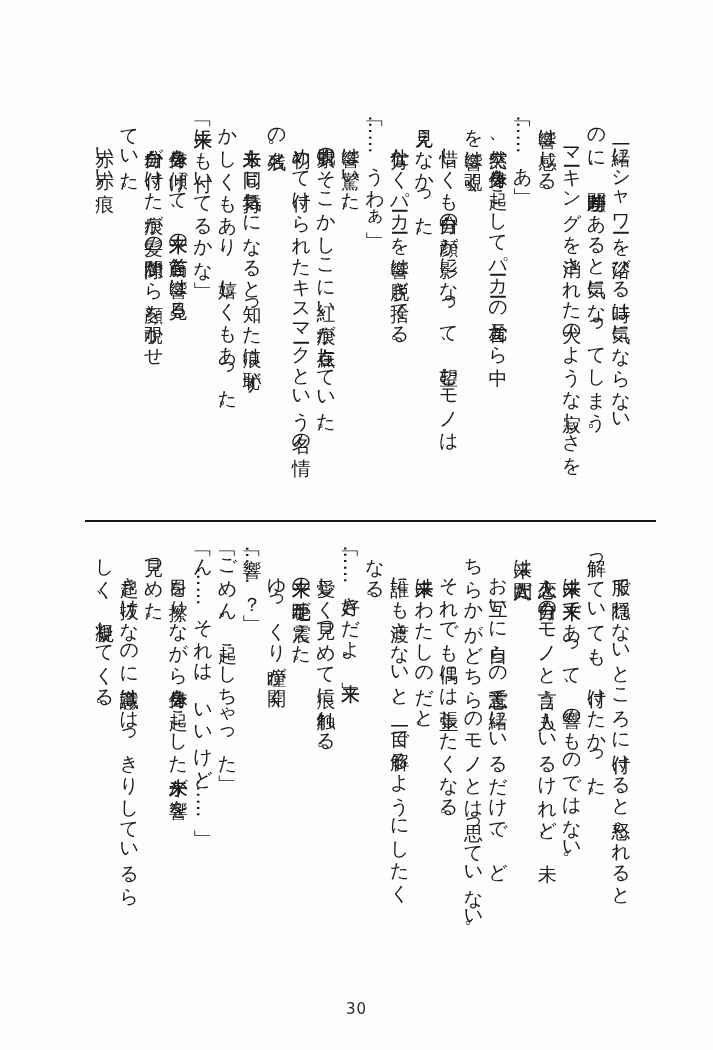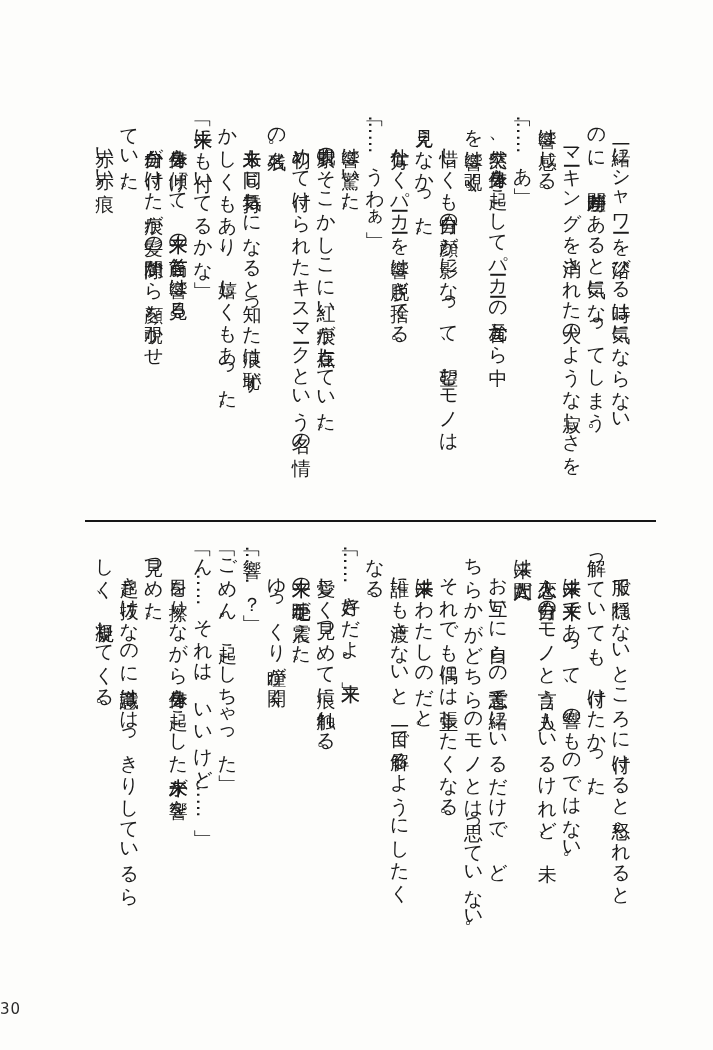--- a/index.html
+++ b/index.html
@@ -48,20 +48,21 @@
     left: 85px;
     width: 571px;
     height: 2px;
     background: #161616;
   }
   .page-number {
     position: absolute;
     top: 1000px;
     left: 0;
     width: 713px;
+    text-align: center;
     font-size: 15px;
     color: #2a2a2a;
     letter-spacing: 1px;
   }
 </style>
 </head>
 <body>
 
 <div class="page">
 

